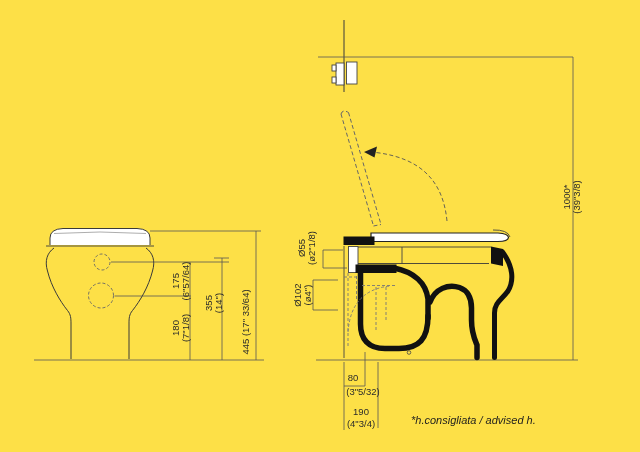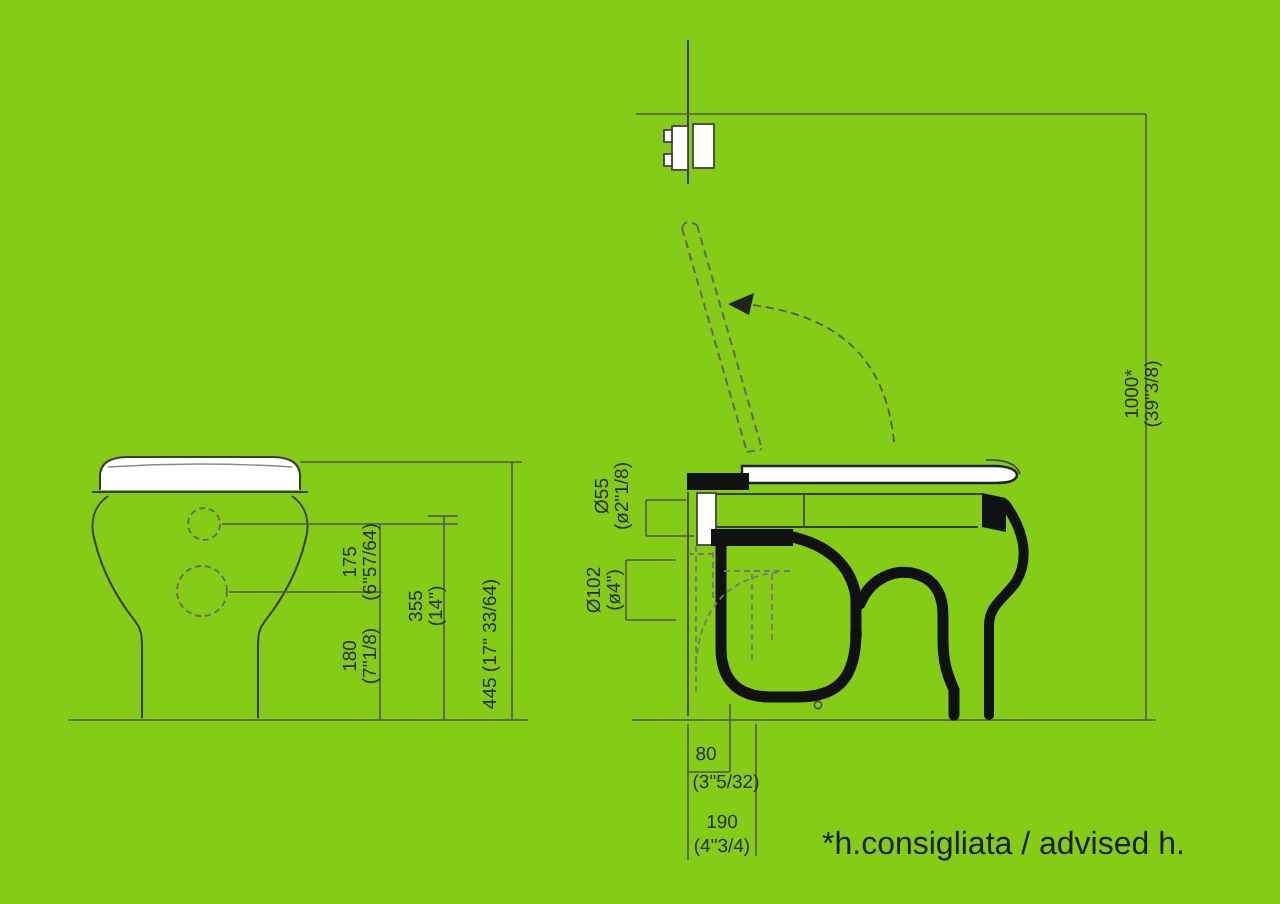--- a/index.html
+++ b/index.html
@@ -1,19 +1,19 @@
 <!DOCTYPE html>
 <html><head>
 <meta charset="utf-8">
 <style>
   html,body{margin:0;padding:0;background:#fff;}
   .canvas{
     position:relative;
     width:640px;height:452px;
-    background:#84cc16;
+    background:#fde047;
     font-family:"Liberation Sans","DejaVu Sans",sans-serif;
     color:#222;
     overflow:hidden;
   }
   svg{position:absolute;left:0;top:0;}
   .vlabel{
     position:absolute;
     transform:translate(-50%,-50%) rotate(-90deg);
     text-align:center;
     white-space:nowrap;
@@ -26,23 +26,24 @@
     position:absolute;
     transform:translate(-50%,0);
     text-align:center;
     white-space:nowrap;
     font-size:9.5px;
     line-height:10px;
     color:#2b2b2b;
   }
   .footnote{
     position:absolute;
-    font-size:16px;
+    font-size:11px;
     color:#1d1d1d;
     white-space:nowrap;
+    font-style:italic;
   }
 </style>
 </head>
 <body>
 
 <div class="canvas">
 
   <svg width="640" height="452" viewBox="0 0 640 452">
 
     <g fill="none" stroke="#3a3a3a" stroke-width="1">

